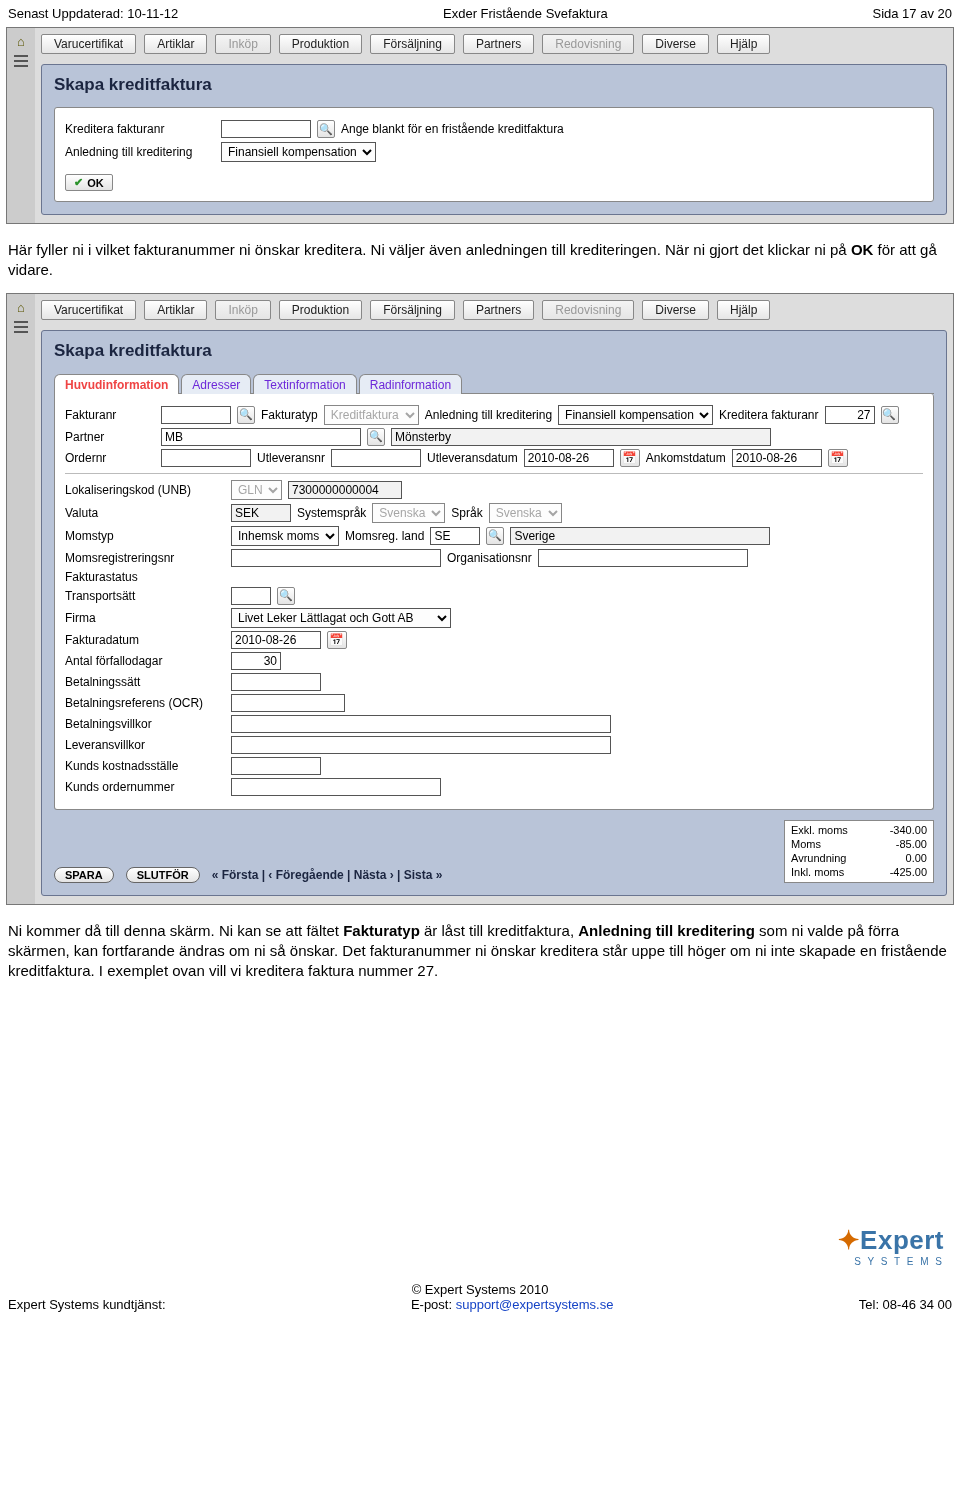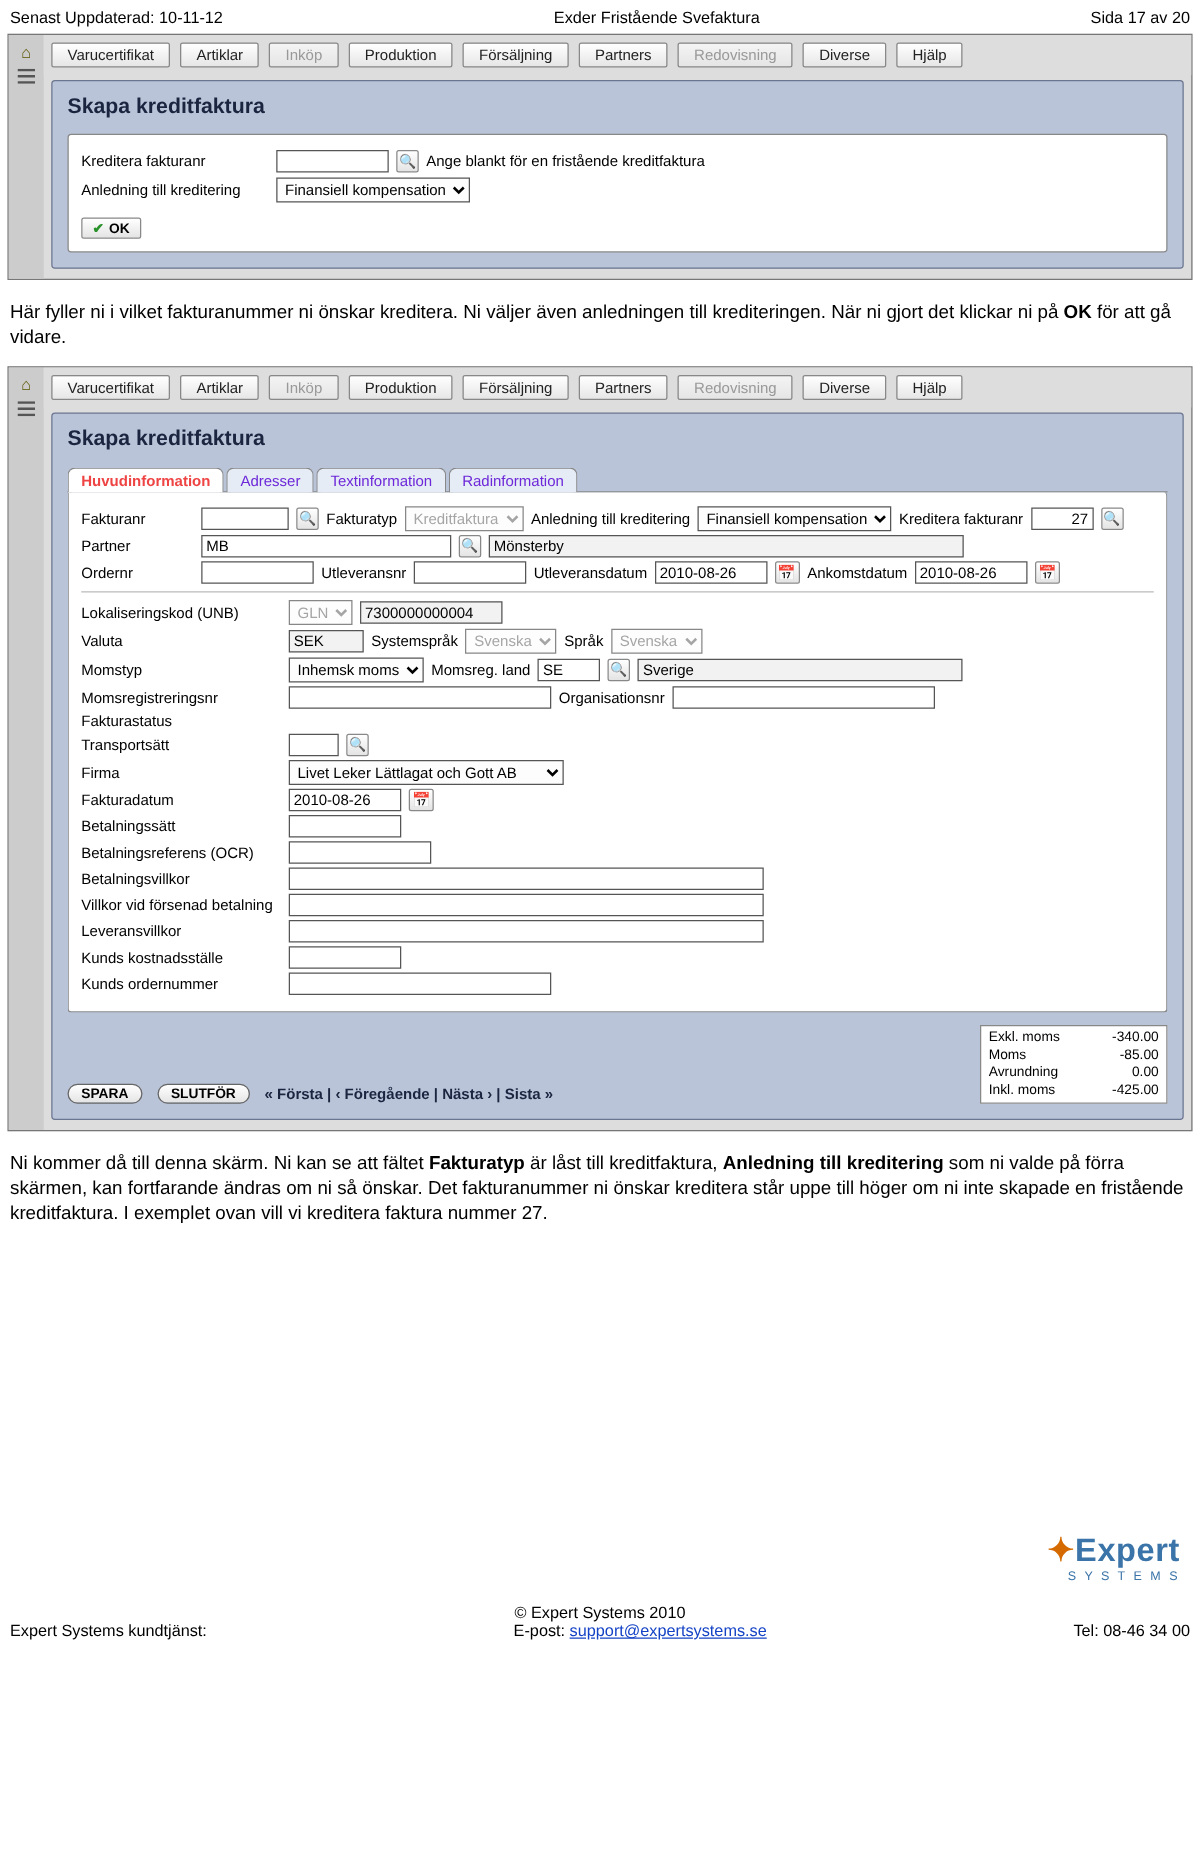--- a/index.html
+++ b/index.html
@@ -221,21 +221,21 @@
     right:8px;
     bottom:30px;
     text-align:right;
   }
   .footer-logo .brand { font-size: 26px; font-weight: bold; color:#3a74a8; letter-spacing: 0.5px;}
   .footer-logo .sub { font-size: 10px; color:#3a74a8; letter-spacing: 2px;}
   .footer-bottom {
     display:flex;
     justify-content: space-between;
   }
-  a.link { color: #1543c6; text-decoration: underline; }
+  a.link { color: #1543c6; }
   .orange { color: #d56a00; font-weight: bold; }
 </style>
 </head>
 <body>
 
 <div class="page-header">
   <span>Senast Uppdaterad: 10-11-12</span>
   <span>Exder Fristående Svefaktura</span>
   <span>Sida 17 av 20</span>
 </div>
@@ -404,33 +404,33 @@
           <div class="row">
             <label>Firma</label>
             <select class="sel" style="width:220px"><option>Livet Leker Lättlagat och Gott AB</option></select>
           </div>
           <div class="row">
             <label>Fakturadatum</label>
             <input class="text short" value="2010-08-26" style="">
             <span class="icon-cal">📅</span>
           </div>
           <div class="row">
+            <label>Antal förfallodagar</label>
+            <input class="text" style="width: 50px; text-align: right;" value="30">
+          </div>
+          <div class="row">
             <label>Betalningssätt</label>
             <input class="text short" value="" style="">
           </div>
           <div class="row">
             <label>Betalningsreferens (OCR)</label>
             <input class="text med" value="" style="">
           </div>
           <div class="row">
             <label>Betalningsvillkor</label>
-            <input class="text" style="width: 380px;" value="">
-          </div>
-          <div class="row">
-            <label>Villkor vid försenad betalning</label>
             <input class="text" style="width: 380px;" value="">
           </div>
           <div class="row">
             <label>Leveransvillkor</label>
             <input class="text" style="width: 380px;" value="">
           </div>
           <div class="row">
             <label>Kunds kostnadsställe</label>
             <input class="text short" value="" style="">
           </div>

